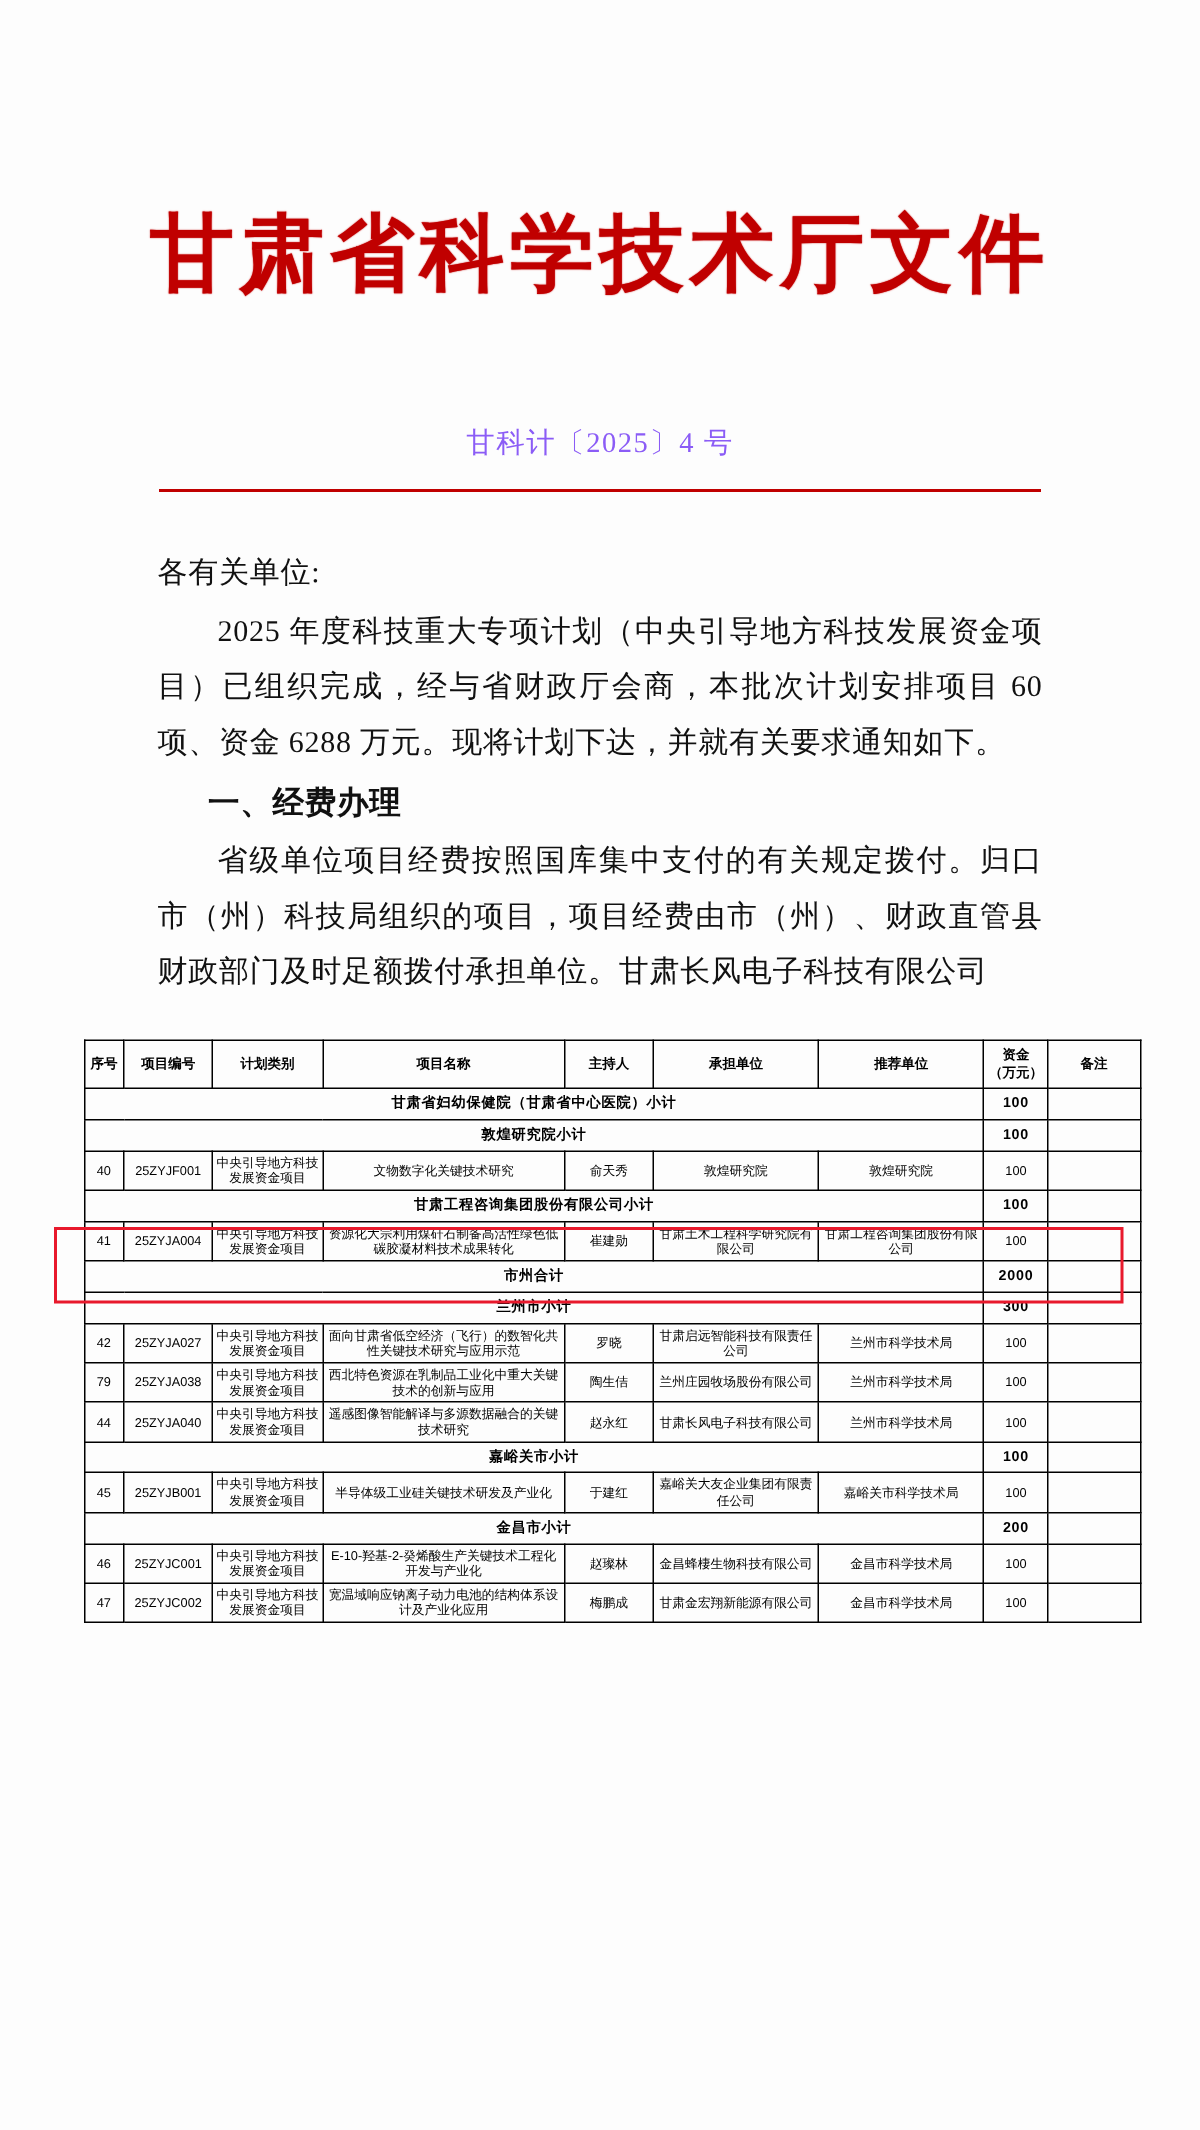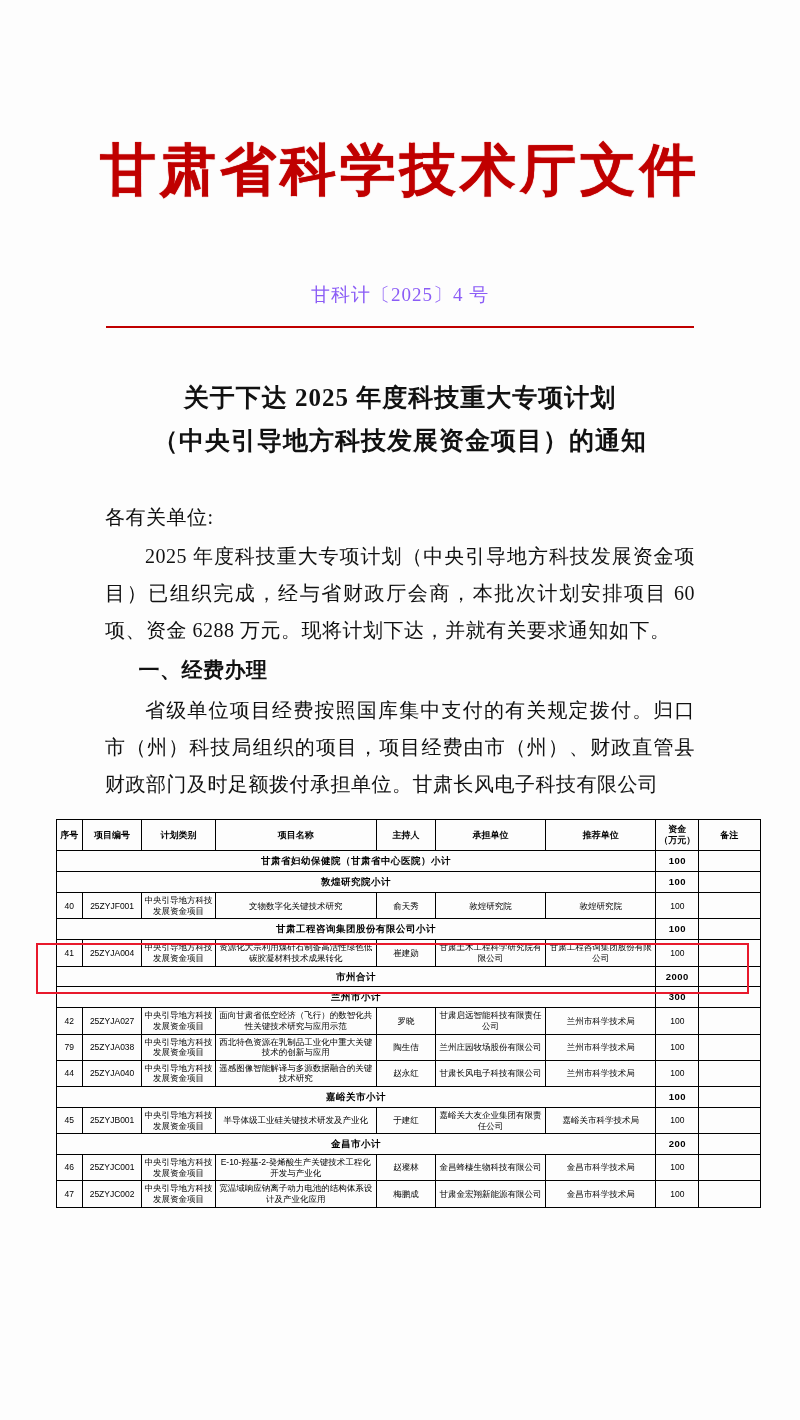--- a/index.html
+++ b/index.html
@@ -73,21 +73,21 @@
   }
   .section-heading {
     margin: 14px 0 4px 0;
     font-weight: bold;
     text-indent: 1.6em;
     font-size: 21px;
   }
   
   .table-wrap {
     position: relative;
-    margin: 16px auto 0 auto;
+    margin: 26px auto 0 auto;
     width: 705px;
     padding-left: 16px;
   }
   table.plan {
     border-collapse: collapse;
     width: 705px;
     font-family: "Liberation Sans", sans-serif;
     font-size: 8.5px;
     line-height: 1.25;
     color: #000;
@@ -136,24 +136,20 @@
 
 <div class="page">
 
   <div class="doc-header">
     <div class="doc-title-red">甘肃省科学技术厅文件</div>
   </div>
 
   <div class="doc-number">甘科计〔2025〕4 号</div>
   <div class="red-rule"></div>
 
-  <div class="doc-heading">
-    <div>关于下达 2025 年度科技重大专项计划</div>
-    <div>（中央引导地方科技发展资金项目）的通知</div>
-  </div>
 
   <div class="body-text">
     <p>各有关单位:</p>
     <p class="indent">2025 年度科技重大专项计划（中央引导地方科技发展资金项目）已组织完成，经与省财政厅会商，本批次计划安排项目 60 项、资金 6288 万元。现将计划下达，并就有关要求通知如下。</p>
     <p class="section-heading">一、经费办理</p>
     <p class="indent">省级单位项目经费按照国库集中支付的有关规定拨付。归口市（州）科技局组织的项目，项目经费由市（州）、财政直管县财政部门及时足额拨付承担单位。甘肃长风电子科技有限公司</p>
   </div>
 
   <div class="table-wrap">
     <table class="plan">

